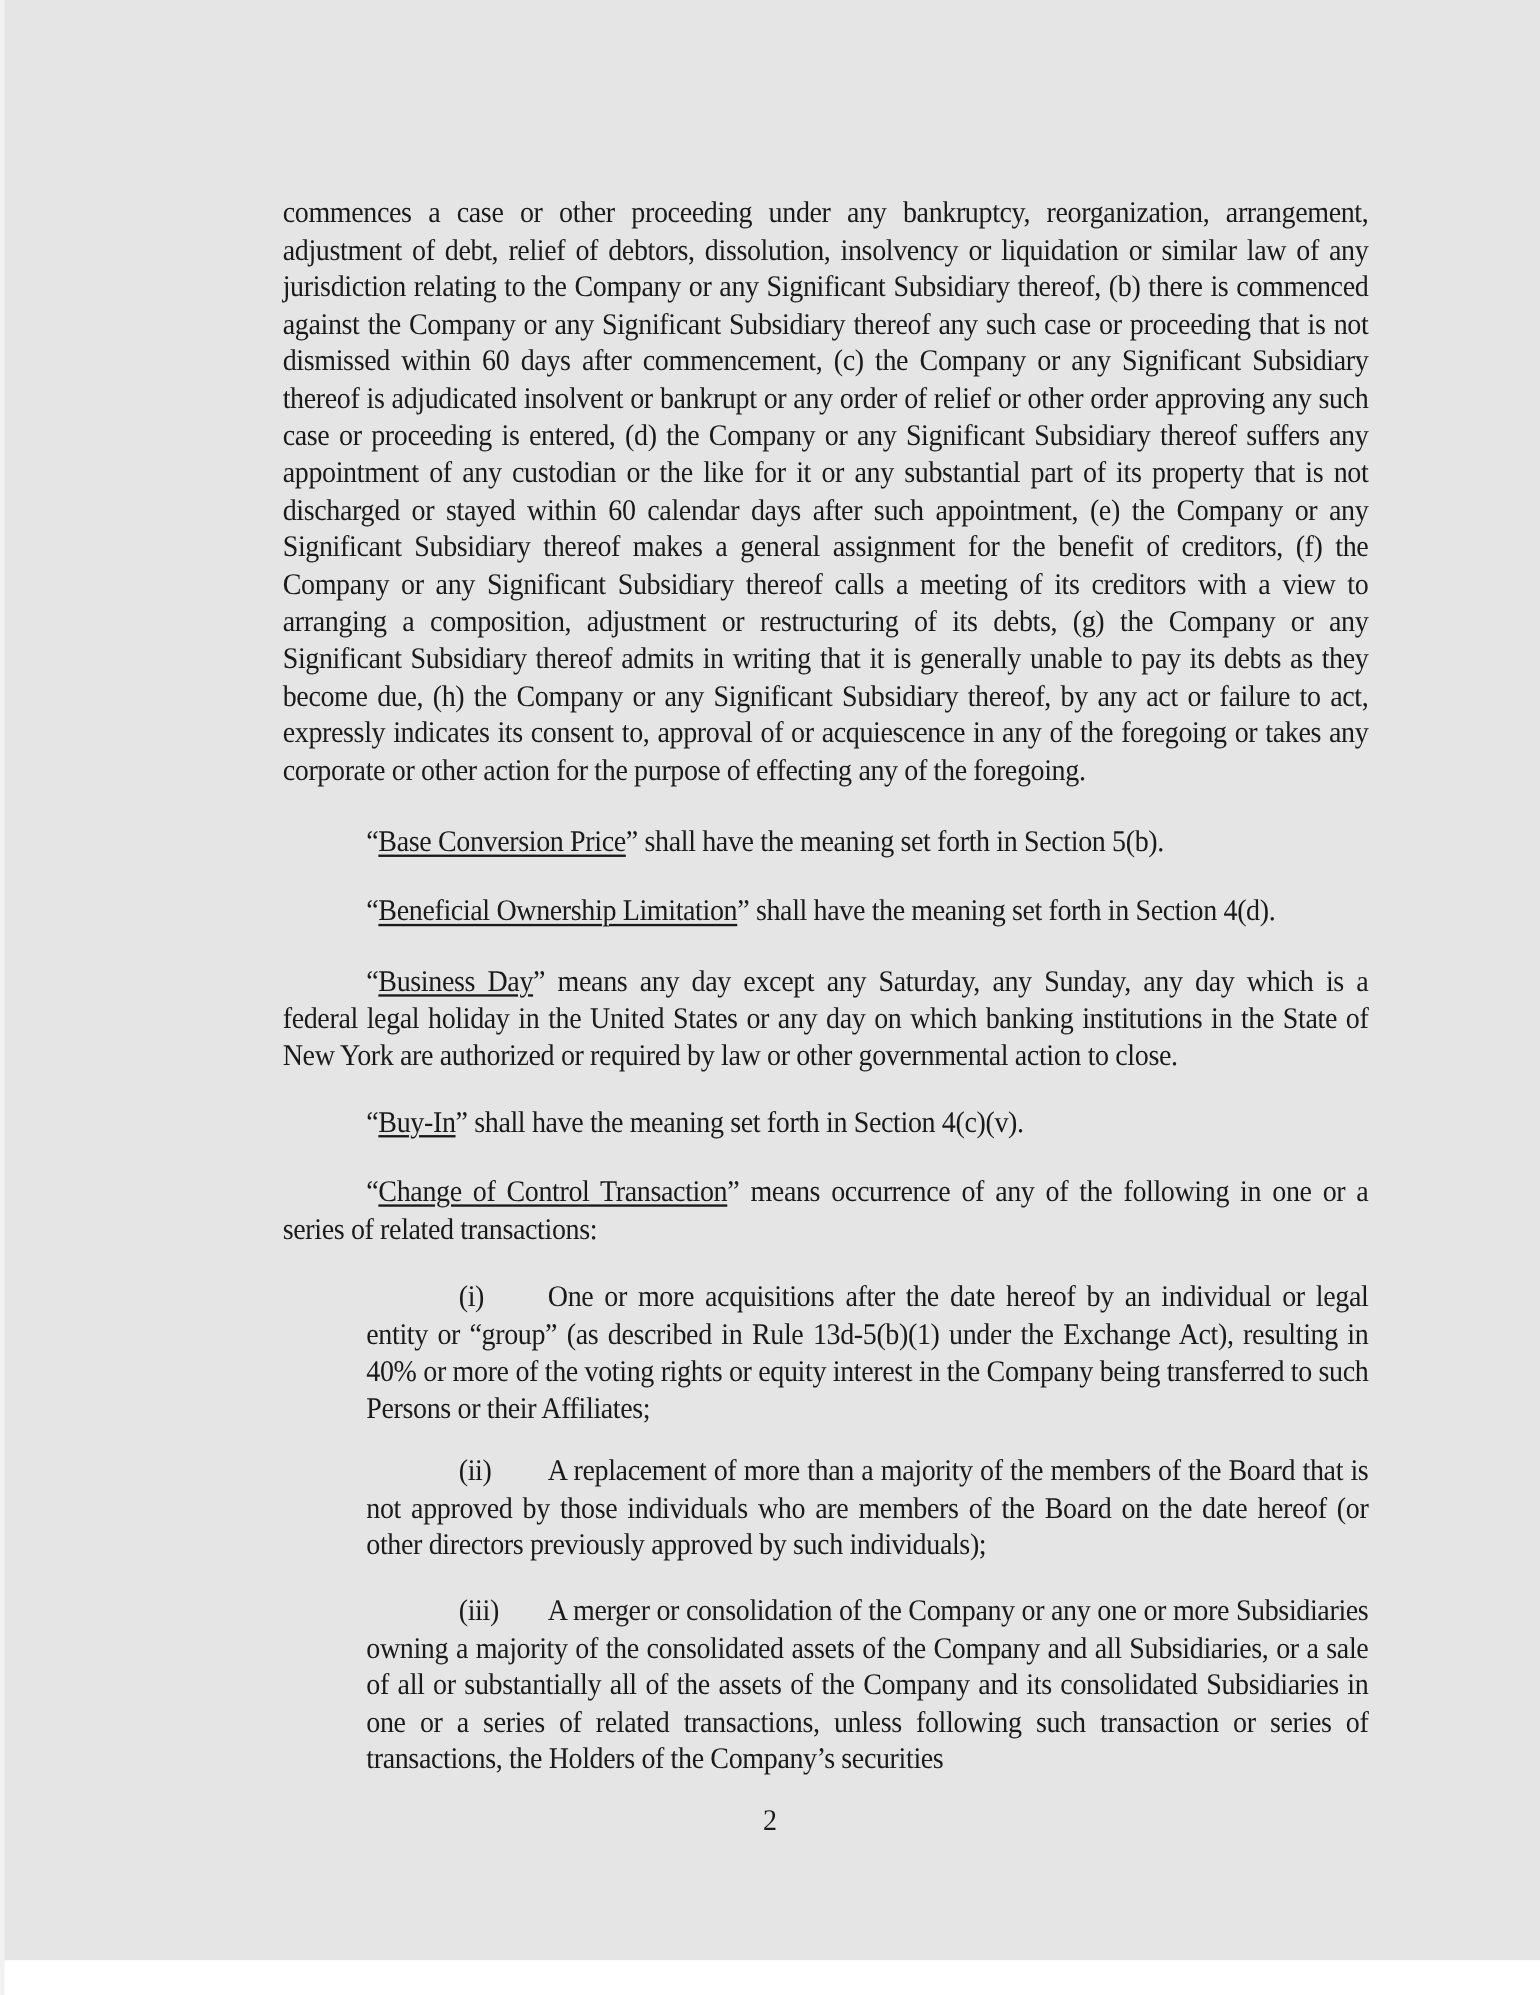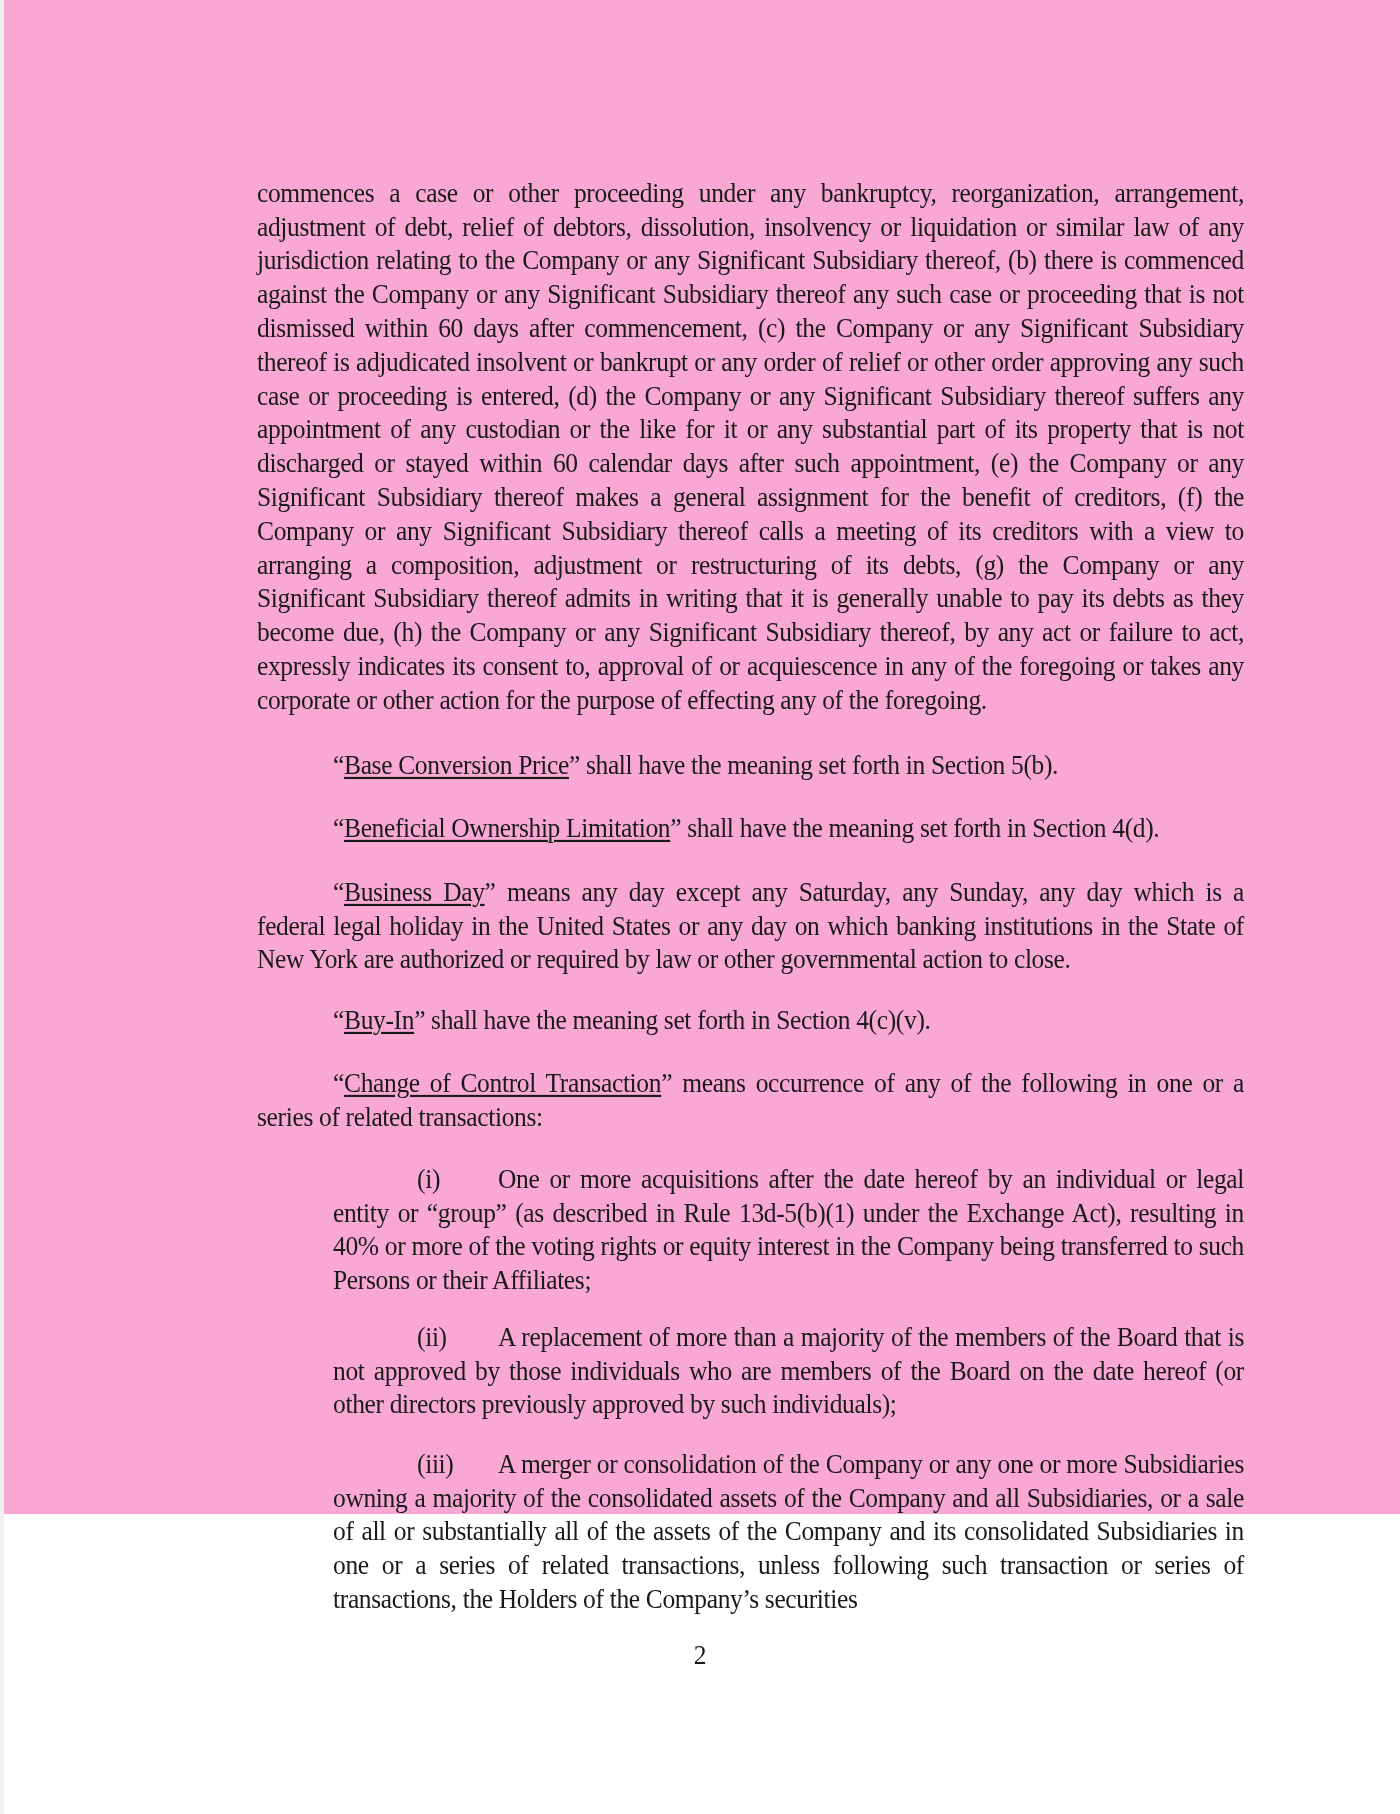--- a/index.html
+++ b/index.html
@@ -12,22 +12,22 @@
     height: 1814px;
     position: relative;
     overflow: hidden;
     font-family: "Liberation Serif", "DejaVu Serif", serif;
     color: #1a1a1a;
   }
   .page {
     position: absolute;
     left: 0; top: 0;
     width: 1400px;
-    height: 1514px;
-    background: #f9a8d4;
+    height: 1782px;
+    background: #e5e5e5;
   }
   .page-edge {
     position: absolute;
     left: 0; top: 0;
     width: 4px; height: 1814px;
     background: #f1f1f1;
   }
   .text {
     font-size: 25.5px;
     line-height: 31.6px;

